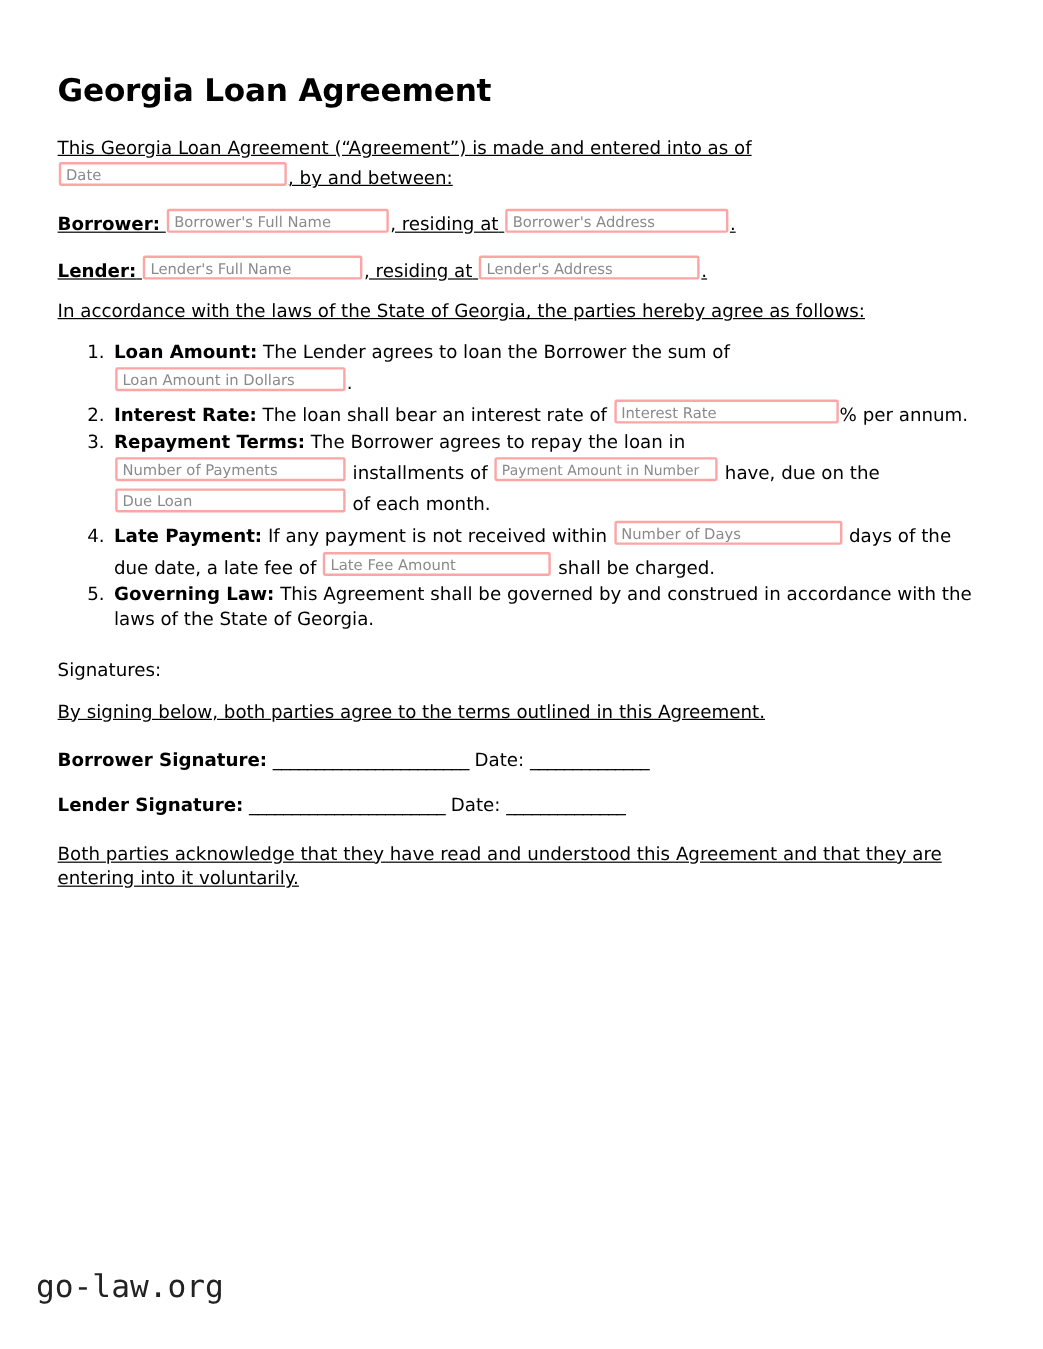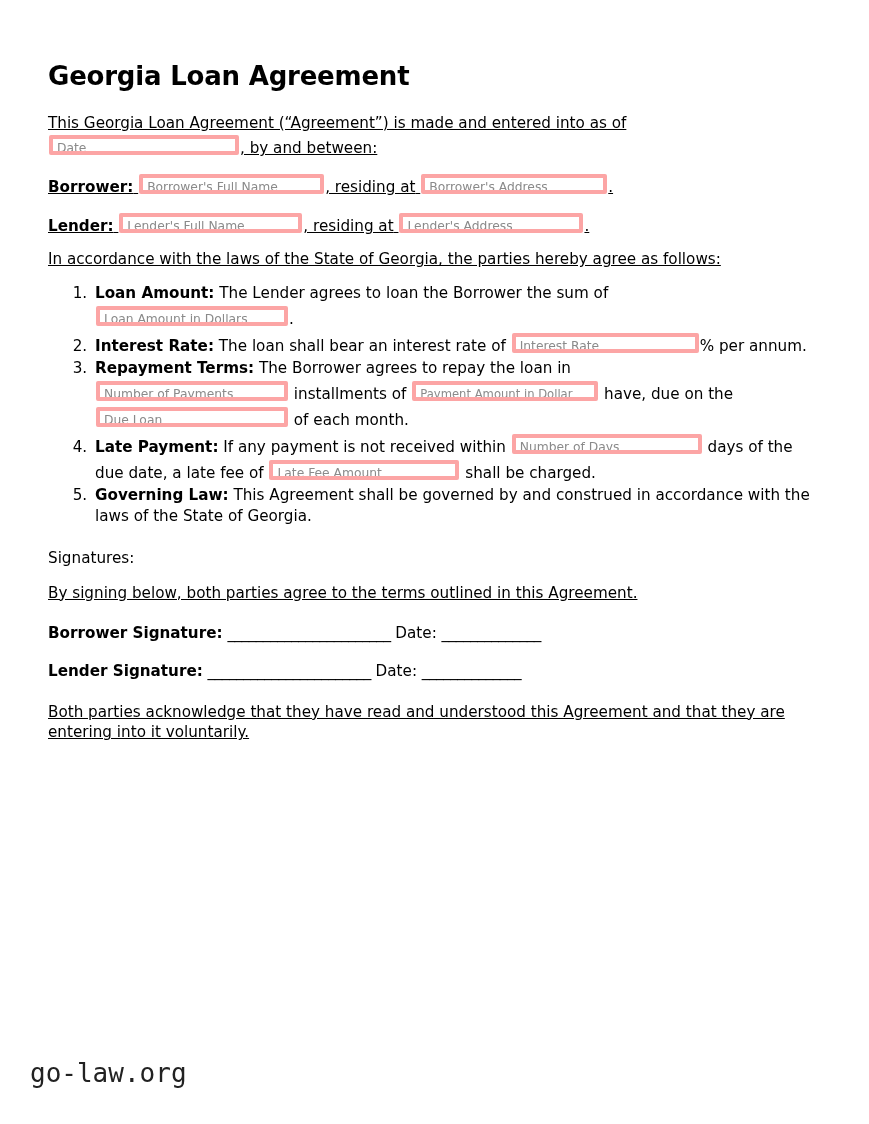--- a/index.html
+++ b/index.html
@@ -35,21 +35,21 @@
     line-height: 1.36;
     margin: 0 0 13px 0;
     text-decoration: underline;
   }
   .field {
     display: inline-block;
     vertical-align: baseline;
     box-sizing: border-box;
     height: 20px;
     line-height: 18px;
-    border: 4px solid #fca5a5;
+    border: 2px solid #fca5a5;
     border-radius: 2px;
     background: #ffffff;
     color: #8a8a8a;
     font-family: "DejaVu Sans", sans-serif;
     font-size: 12.3px;
     padding: 0 4px;
     margin: 0 1px;
     overflow: hidden;
     white-space: nowrap;
     position: relative;
@@ -58,21 +58,21 @@
   .f-wide { width: 190px; }
   .f-name { width: 185px; }
   .f-addr { width: 186px; }
   .f-lname { width: 183px; }
   .f-laddr { width: 184px; }
   .f-loan { width: 192px; }
   .f-rate { width: 187px; }
   .f-numpay { width: 192px; }
   .f-payamt { width: 186px; font-size: 11.6px; }
   .f-due { width: 192px; }
-  .f-days { width: 190px; text-decoration: underline; }
+  .f-days { width: 190px; }
   .f-latefee { width: 190px; }
 
   ol.terms {
     margin: 0 0 13px 0;
     padding-left: 44px;
     font-size: 15.2px;
     line-height: 1.38;
   }
   ol.terms > li {
     margin-bottom: 1px;
@@ -145,21 +145,21 @@
       <span class="term-label">Interest Rate:</span>
       <span>The loan shall bear an interest rate of</span>
       <span class="field f-rate">Interest Rate</span><span>% per annum.</span>
     </li>
     <li>
       <span class="term-label">Repayment Terms:</span>
       <span>The Borrower agrees to repay the loan in</span>
       <br>
       <span class="field f-numpay">Number of Payments</span>
       <span>installments of</span>
-      <span class="field f-payamt">Payment Amount in Dollar</span>
+      <span class="field f-payamt">Payment Amount in Number</span>
       <span>have, due on the</span>
       <br>
       <span class="field f-due">Due Loan</span>
       <span>of each month.</span>
     </li>
     <li>
       <span class="term-label">Late Payment:</span>
       <span>If any payment is not received within</span>
       <span class="field f-days">Number of Days</span>
       <span>days of the due date, a late fee of</span>

